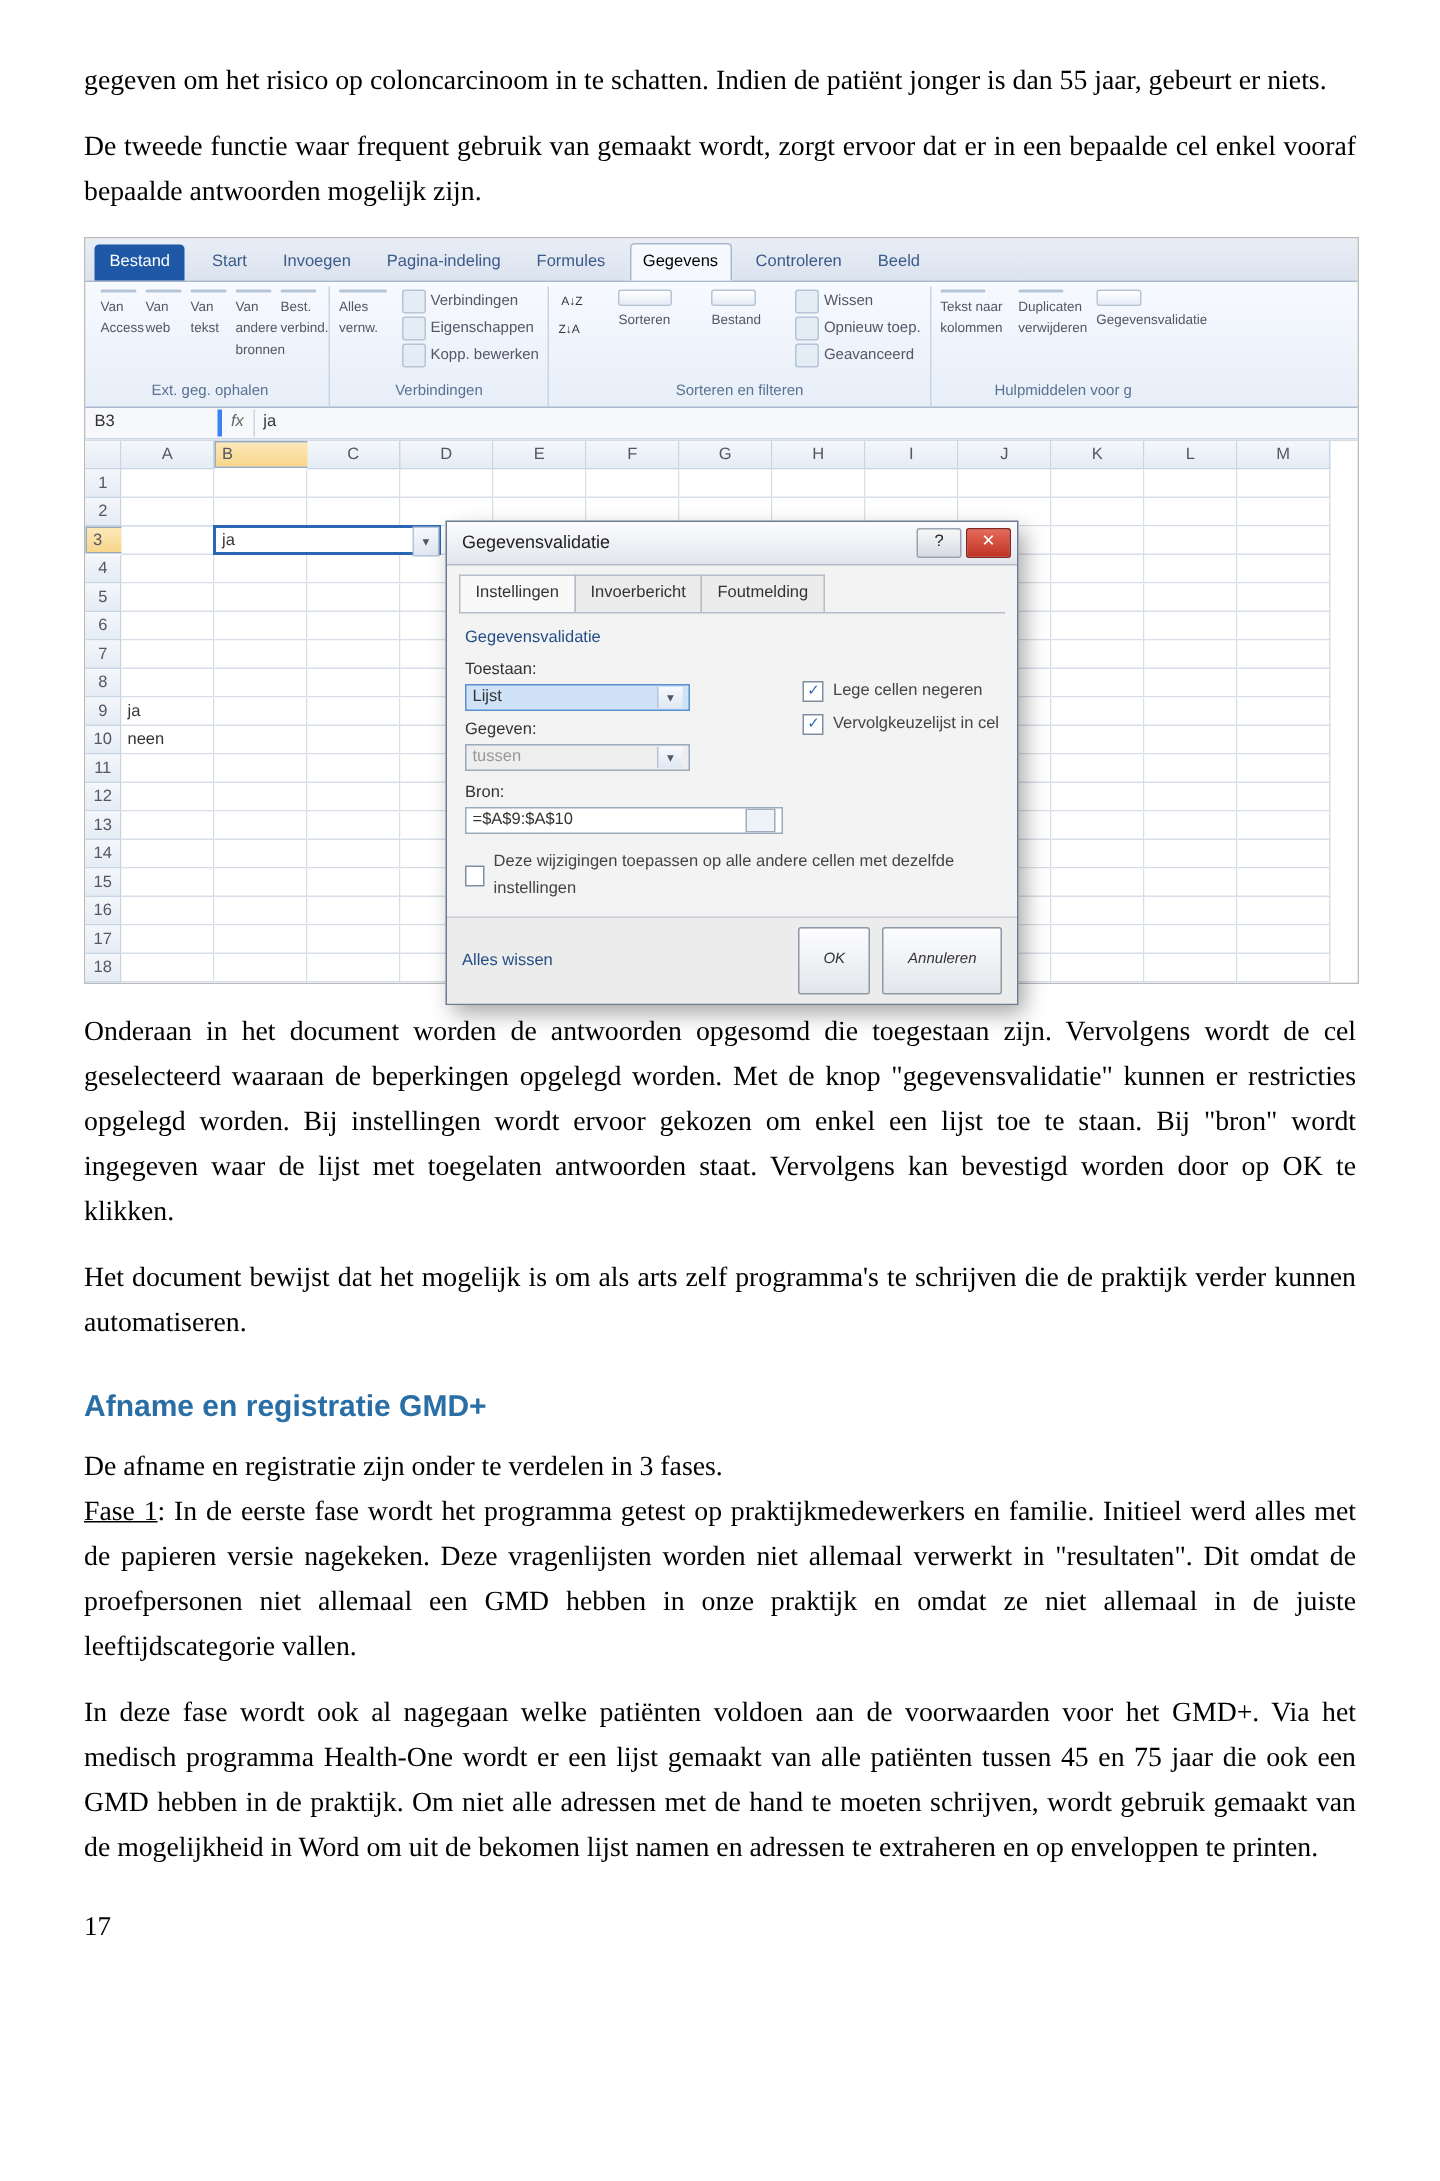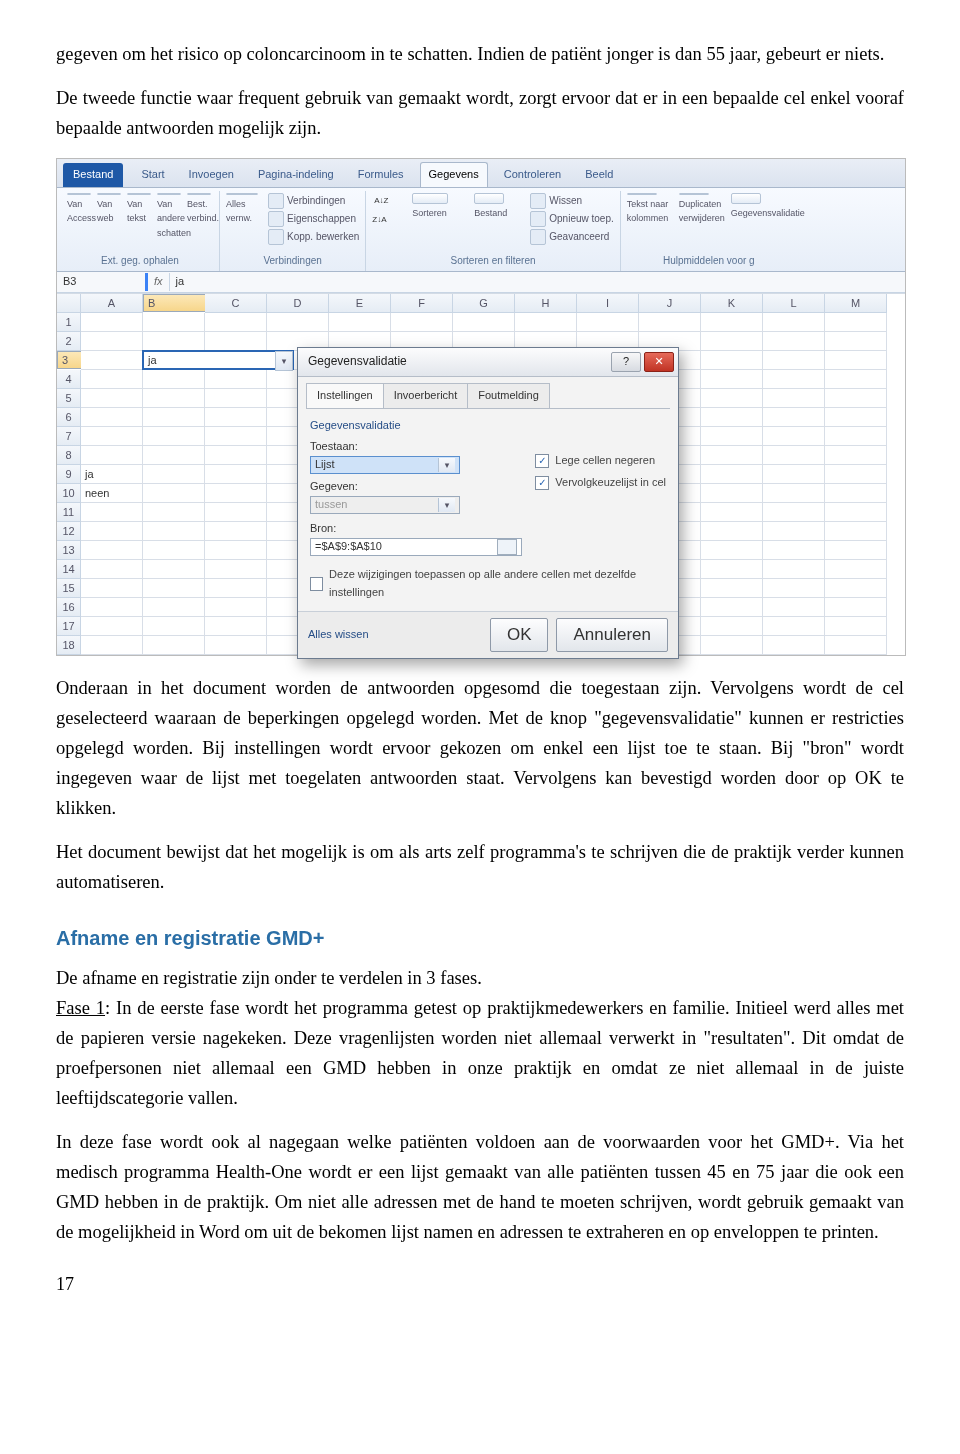--- a/index.html
+++ b/index.html
@@ -176,21 +176,21 @@
   .chk { display:flex; align-items:center; gap:6px; color:#444;}
   .chk .box { width:12px;height:12px;border:1px solid #7e8da0;background:#fff;display:inline-flex;align-items:center;justify-content:center;font-size:10px;color:#2a66b4;}
   .dlg-footer {
     background:#ececec; border-top:1px solid #c8cfd8;
     display:flex; align-items:center; justify-content:space-between;
     padding:6px 10px;
   }
   .link { color:#254d86; }
   .btn {
     border:1px solid #8e99a8; background:linear-gradient(#fdfdfe,#e2e6eb);
-    padding:2px 16px; border-radius:2px; font-size:17px;
+    padding:13px 16px; border-radius:2px; font-size:10px;font-style:italic;
   }
   .check-apply { margin:10px 0 6px 0; }
   .rlabel-col { display:flex; flex-direction:column; gap:1px; align-items:flex-start;}
 </style>
 </head>
 <body>
 
 <p class="para">gegeven om het risico op coloncarcinoom in te schatten. Indien de patiënt jonger is dan 55 jaar, gebeurt er niets.</p>
 <p class="para">De tweede functie waar frequent gebruik van gemaakt wordt, zorgt ervoor dat er in een bepaalde cel enkel vooraf bepaalde antwoorden mogelijk zijn.</p>
 
@@ -216,21 +216,21 @@
         <div class="ricon">
             <div class="glyph"></div>
             <span>Van web</span>
           </div>
         <div class="ricon">
             <div class="glyph"></div>
             <span>Van tekst</span>
           </div>
         <div class="ricon">
             <div class="glyph"></div>
-            <span>Van andere schatten</span>
+            <span>Van andere bronnen</span>
           </div>
         <div class="ricon">
             <div class="glyph"></div>
             <span>Best. verbind.</span>
           </div>
       </div>
       <div class="glabel">Ext. geg. ophalen</div>
     </div>
 
     <div class="rgroup">

